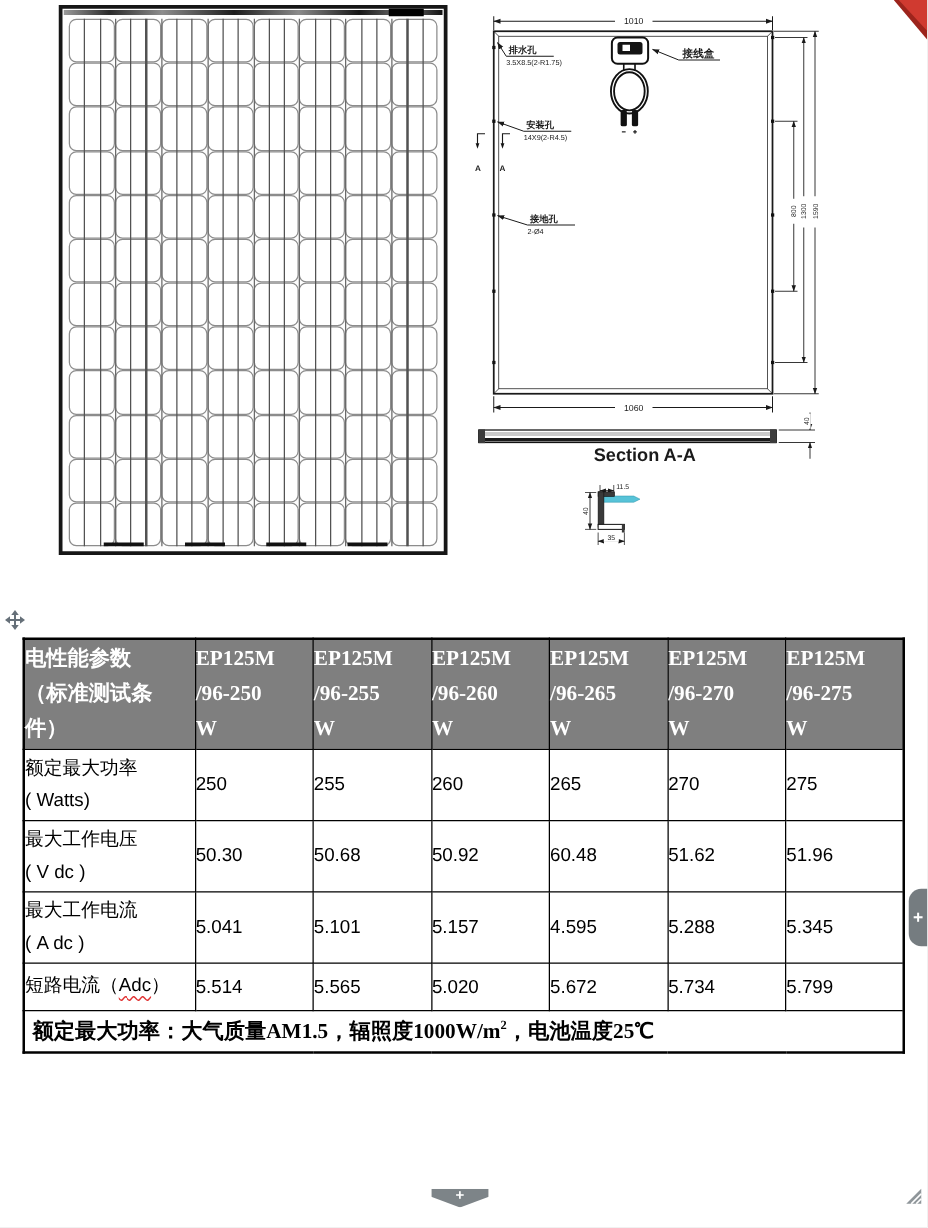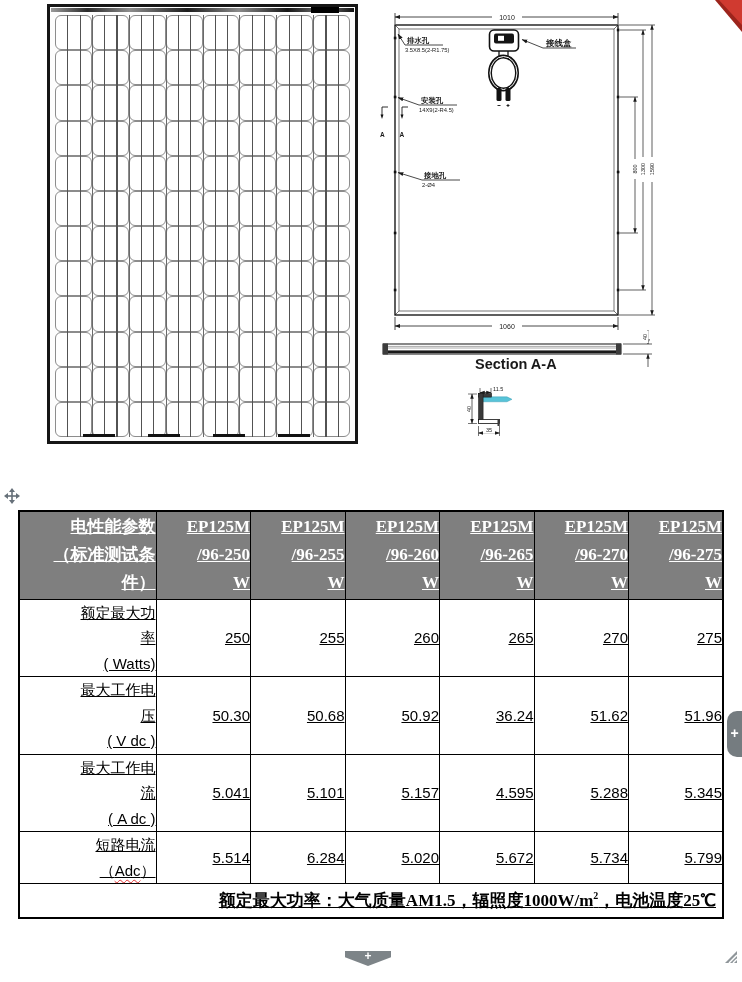--- a/index.html
+++ b/index.html
@@ -28,27 +28,27 @@
   .colline { position:absolute; top:0; bottom:0; width:1px; background:#6a6a6a; }
   .footseg { position:absolute; bottom:0; height:3.5px; width:11%; background:#111; }
 
   
   .dim-note { position:absolute; left:190px; top:442px; font-family:"Liberation Serif",serif;
     font-weight:bold; font-size:15px; letter-spacing:1px; }
 
   
   table.spec { position:absolute; left:18px; top:510px; width:704px;
     border-collapse:collapse; table-layout:fixed; border:2px solid #000; }
-  table.spec th, table.spec td { border:1.5px solid #000; text-align:right;
-    vertical-align:middle; white-space:pre-line;text-decoration:underline; }
+  table.spec th, table.spec td { border:1.5px solid #000; text-align:left;
+    vertical-align:middle; white-space:pre-line; }
   th.param { background:#7f7f7f; color:#fff; font-family:"Liberation Serif",serif;
     font-weight:bold; font-size:17px; line-height:1.65; height:88px; }
   th.mh { background:#7f7f7f; color:#fff; font-family:"Liberation Serif",serif;
     font-weight:bold; font-size:17px; line-height:1.65; }
-  th.rl { font-weight:500; font-size:15px; line-height:1.7;padding-left:48px; }
+  th.rl { font-weight:500; font-size:15px; line-height:1.7; }
   th.rl.tall { height:57px; }
   th.rl.short { height:38px; }
   td.val { font-size:15px; }
   .squiggle { text-decoration:underline wavy #e03131; text-decoration-thickness:1px; text-underline-offset:3px; }
   td.note-row { text-align:left; font-family:"Liberation Serif",serif; font-weight:bold;
     font-size:17px; padding:4px 6px; height:34px; white-space:normal; }
   td.note-row sup { font-size:10px; }
 
   
   .move-handle { position:absolute; left:4px; top:488px; width:16px; height:16px; }
@@ -406,38 +406,38 @@
           <td class="val">265</td>
           <td class="val">270</td>
           <td class="val">275</td>
         </tr>
         <tr>
           <th class="rl tall">最大工作电压
 ( V dc )</th>
           <td class="val">50.30</td>
           <td class="val">50.68</td>
           <td class="val">50.92</td>
-          <td class="val">36.24</td>
+          <td class="val">60.48</td>
           <td class="val">51.62</td>
           <td class="val">51.96</td>
         </tr>
         <tr>
           <th class="rl tall">最大工作电流
 ( A dc )</th>
           <td class="val">5.041</td>
           <td class="val">5.101</td>
           <td class="val">5.157</td>
           <td class="val">4.595</td>
           <td class="val">5.288</td>
           <td class="val">5.345</td>
         </tr>
         <tr>
           <th class="rl short"><span>短路电流（</span><span class="squiggle">Adc</span><span>）</span></th>
           <td class="val">5.514</td>
-          <td class="val">6.284</td>
+          <td class="val">5.565</td>
           <td class="val">5.020</td>
           <td class="val">5.672</td>
           <td class="val">5.734</td>
           <td class="val">5.799</td>
         </tr>
       </tbody>
     <tfoot>
       <tr>
         <td class="note-row" colspan="7"><span>额定最大功率：大气质量AM1.5，辐照度1000W/m</span><sup>2</sup><span>，电池温度25℃</span></td>
       </tr>

